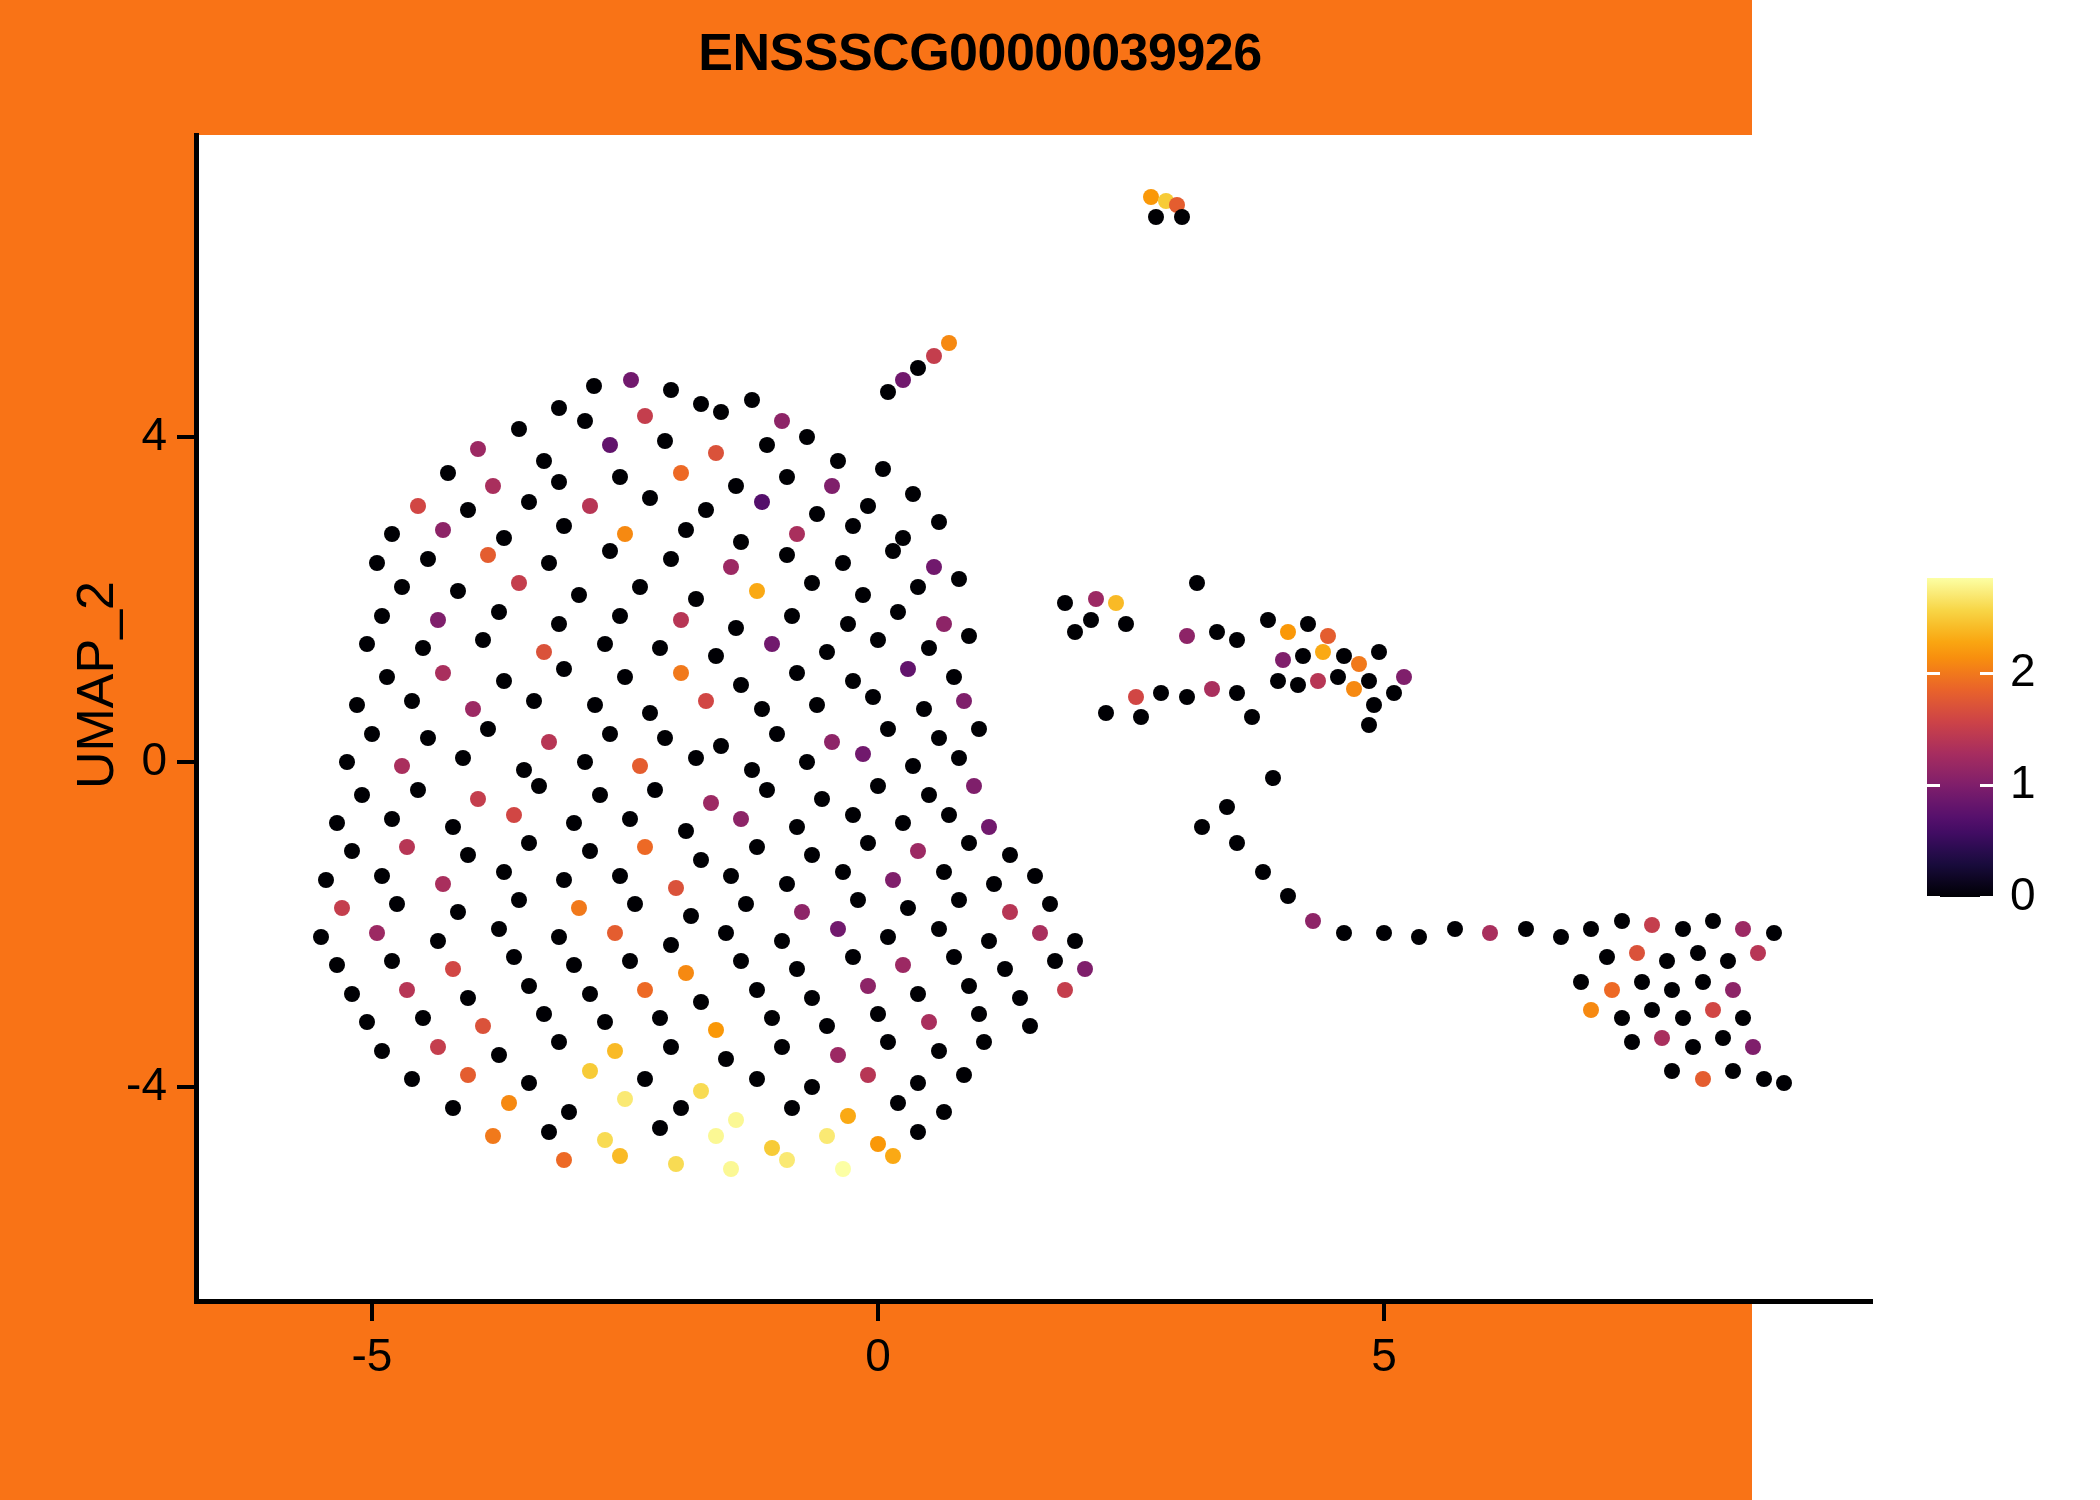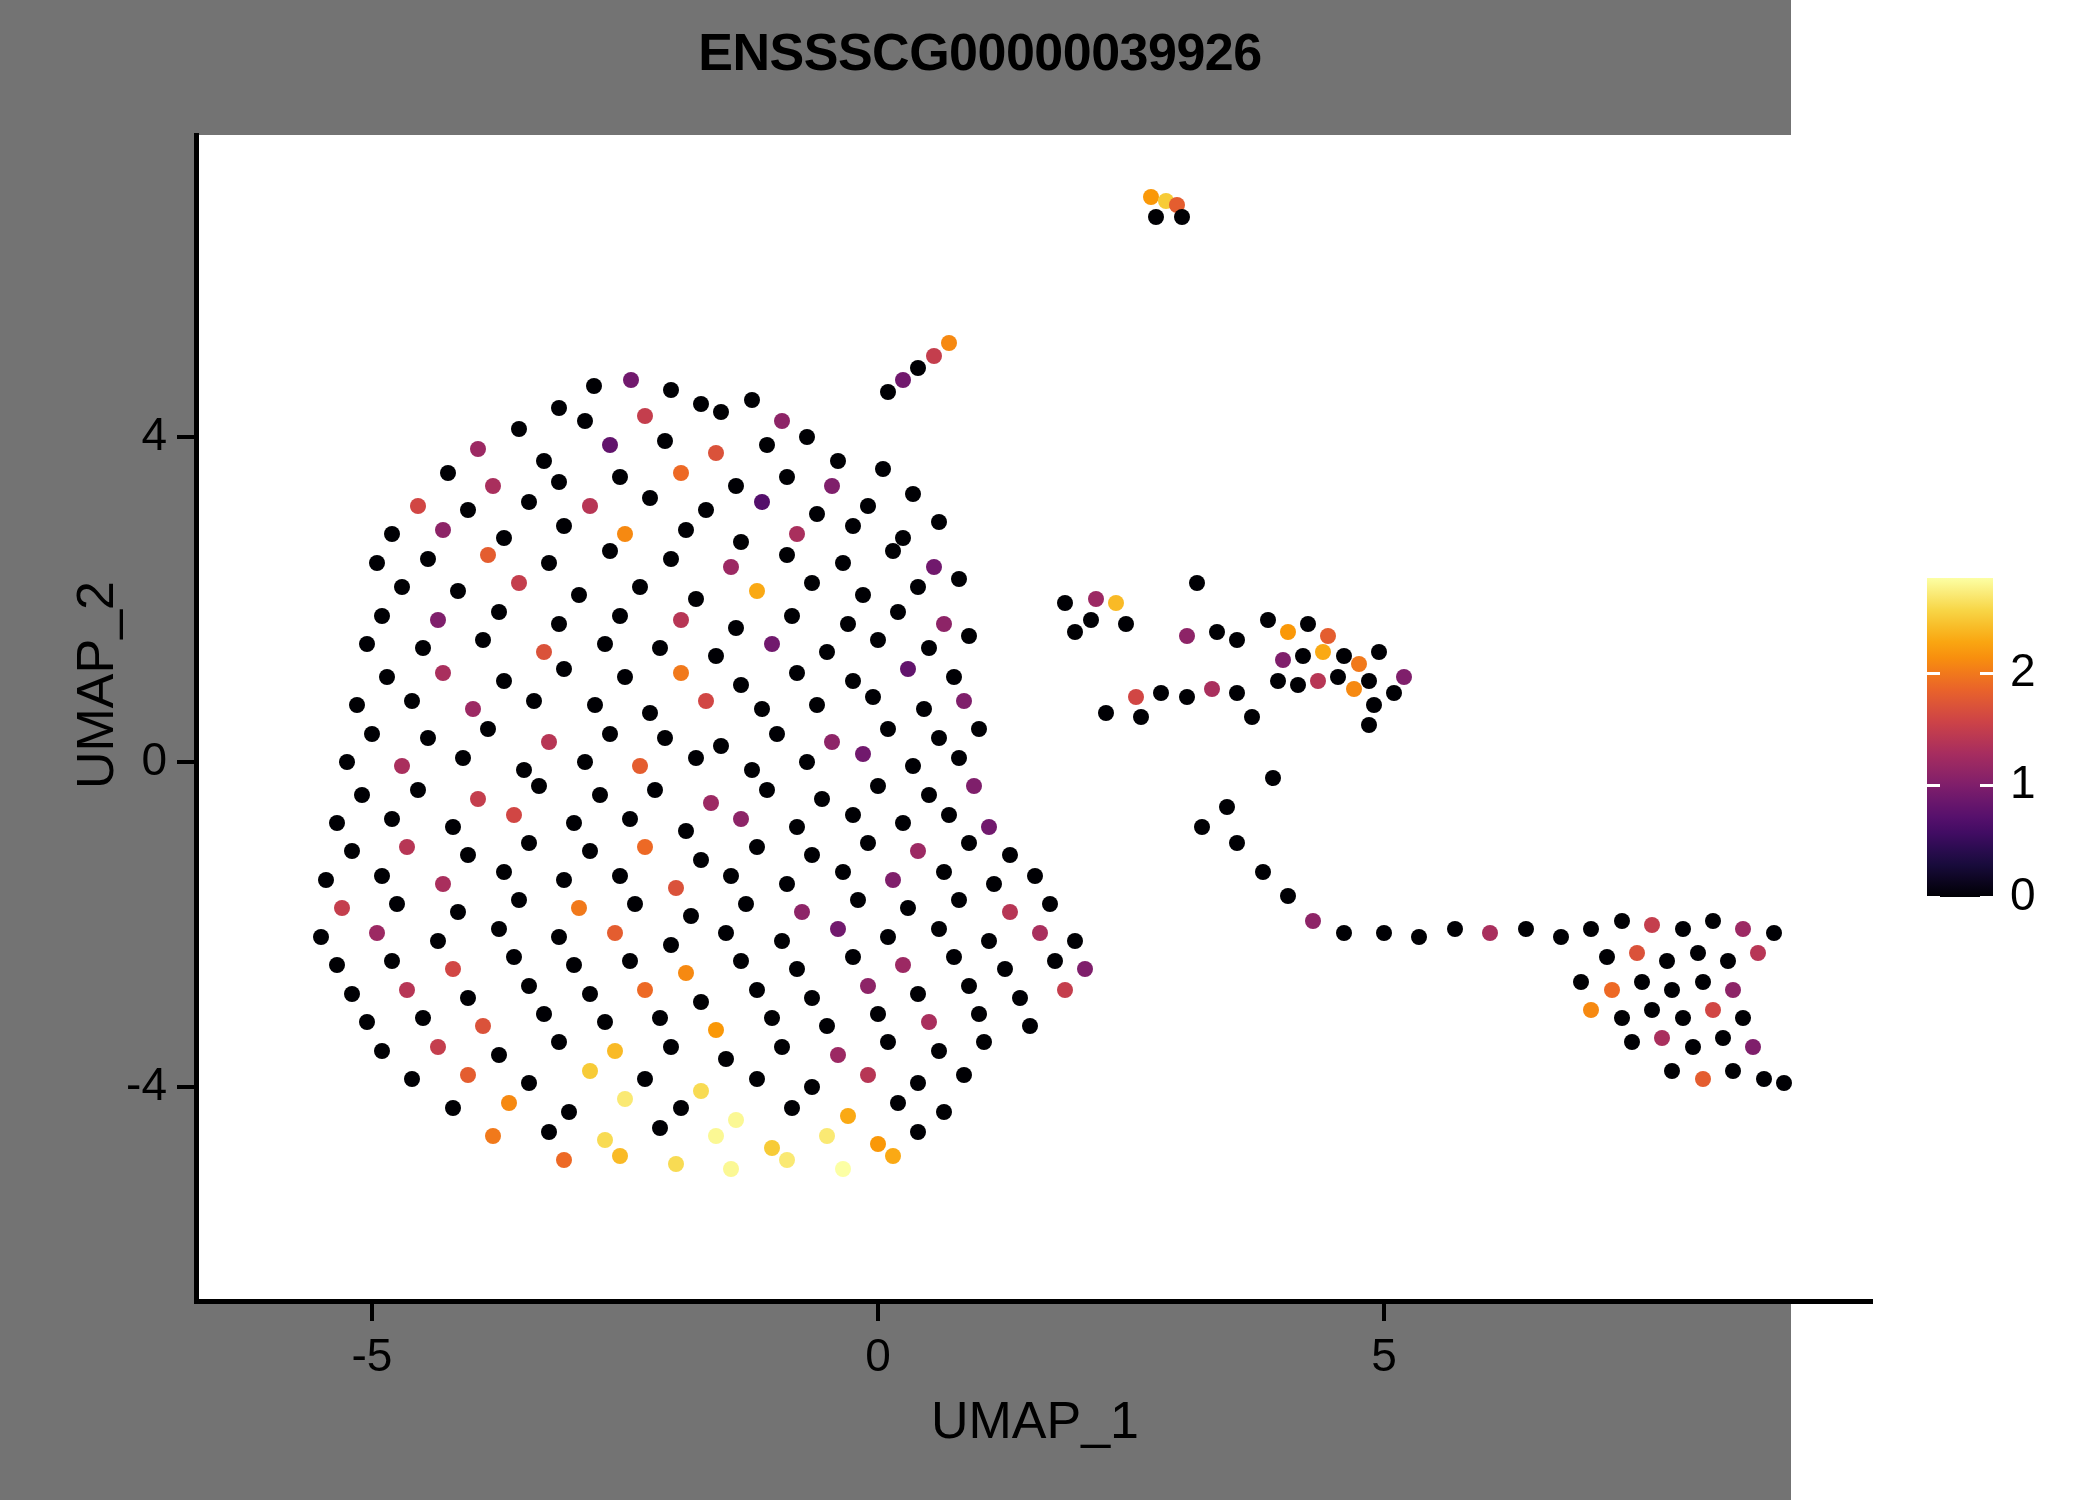--- a/index.html
+++ b/index.html
@@ -10,22 +10,21 @@
   body {
     width: 2100px;
     height: 1500px;
     font-family: "Liberation Sans", sans-serif;
     overflow: hidden;
   }
   #plot-root {
     position: relative;
     width: 1752px;
     height: 1500px;
-    background: #737373;
-    padding-left: 39px;
+    background: #f97316;
   }
   #chart-title {
     position: absolute;
     left: 0;
     top: 22px;
     width: 1960px;
     text-align: center;
     font-size: 52px;
     font-weight: bold;
     color: #000000;
@@ -576,21 +575,20 @@
     </div>
   <div id="y-ticks">
       <div class="tick-y" style="top: 434.8px;"></div>
       <div class="tick-label-y" style="top: 406.8px;">4</div>
       <div class="tick-y" style="top: 760px;"></div>
       <div class="tick-label-y" style="top: 732px;">0</div>
       <div class="tick-y" style="top: 1085.2px;"></div>
       <div class="tick-label-y" style="top: 1057.2px;">-4</div>
     </div>
 
-  <div id="xlabel">UMAP_1</div>
   <div id="ylabel">UMAP_2</div>
 
   <div id="legend">
     <div id="legend-bar" style="background: linear-gradient(rgb(252, 255, 164) 0%, rgb(250, 234, 118) 5%, rgb(248, 214, 71) 10%, rgb(248, 190, 42) 15%, rgb(250, 166, 17) 20%, rgb(248, 143, 14) 25%, rgb(241, 120, 28) 30%, rgb(233, 99, 42) 35%, rgb(219, 83, 57) 40%, rgb(205, 67, 71) 45%, rgb(186, 56, 83) 50%, rgb(167, 45, 95) 55%, rgb(147, 38, 101) 60%, rgb(127, 30, 107) 65%, rgb(106, 23, 108) 70%, rgb(86, 16, 108) 75%, rgb(65, 12, 99) 80%, rgb(43, 12, 80) 85%, rgb(24, 11, 59) 90%, rgb(12, 5, 31) 95%, rgb(0, 0, 4) 100%);"></div>
     <div id="legend-ticks">
         <div class="legend-tick left" style="top: 895.5px;"></div>
         <div class="legend-tick right" style="top: 895.5px;"></div>
         <div class="legend-label" style="top: 867px;">0</div>
         <div class="legend-tick left" style="top: 783.57px;"></div>
         <div class="legend-tick right" style="top: 783.57px;"></div>

